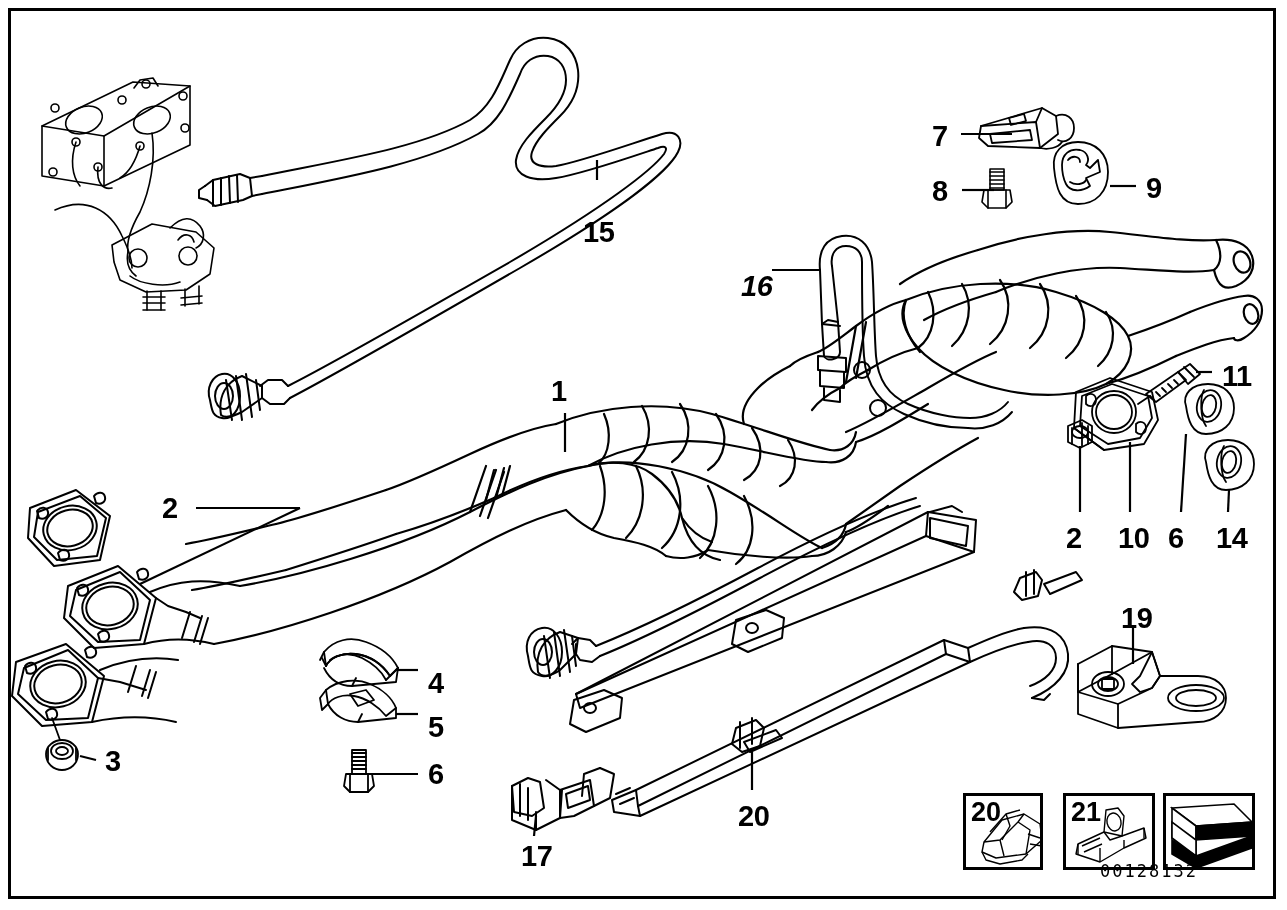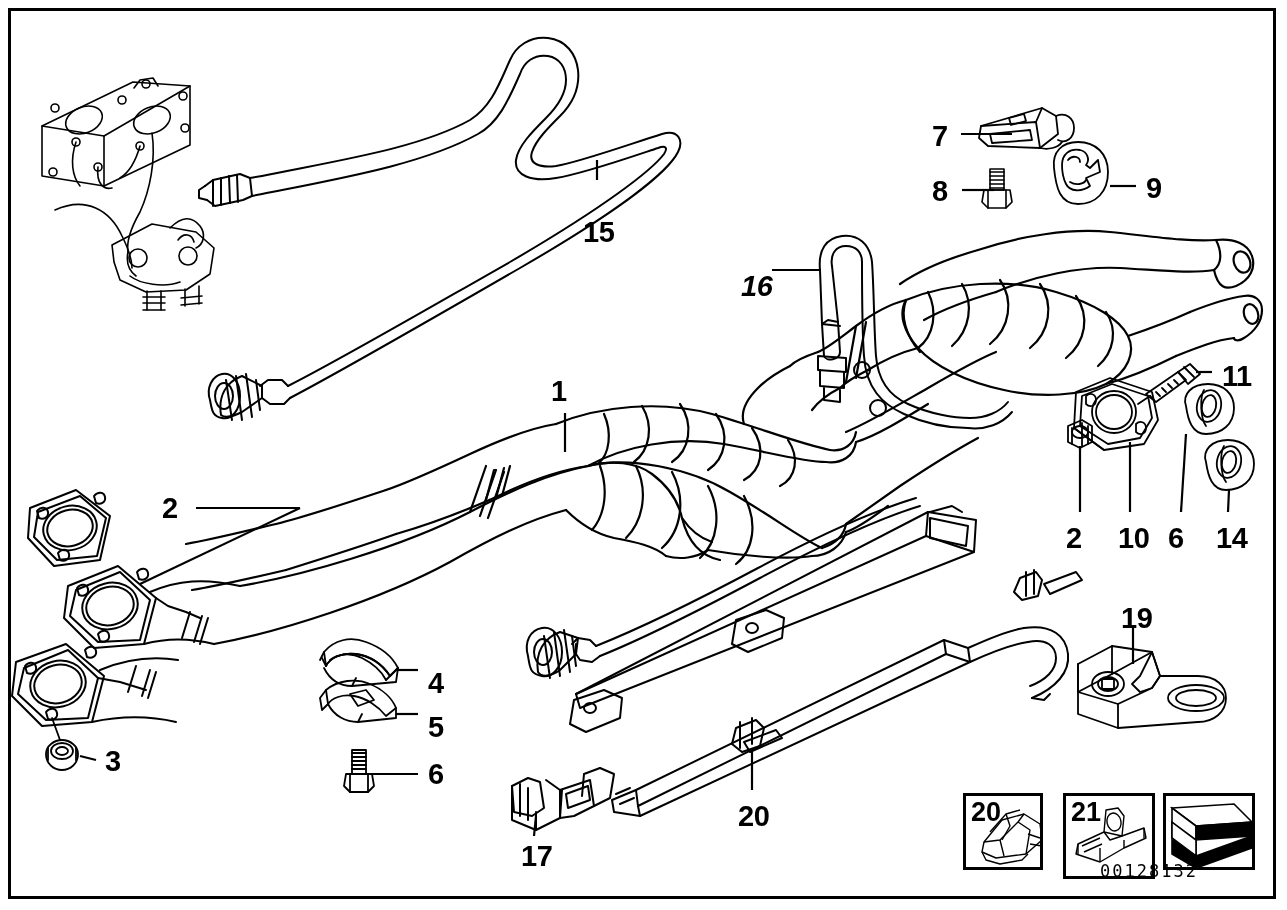--- a/index.html
+++ b/index.html
@@ -456,21 +456,21 @@
         <path d="M18,46 L34,44 L52,26 L58,18"></path>
         <path d="M34,44 L38,60 M52,26 L64,34 L60,58"></path>
         <path d="M24,36 L40,18 L54,14"></path>
         <path d="M40,18 L44,30 L36,44"></path>
         <path d="M16,56 L20,64 L34,68 L56,64 L62,58"></path>
         <path d="M62,38 L74,42 M64,48 L76,50"></path>
       </g>
     </svg>
   </div>
 
-  <div class="inset" style="left:1063px;top:793px;width:92px;height:86px;">
+  <div class="inset" style="left:1063px;top:793px;width:92px;height:77px;">
     <div class="boxnum" style="left:5px;top:3px;">21</div>
     <svg viewBox="0 0 92 77" style="position:absolute;left:0;top:0;width:92px;height:77px;">
       <g fill="none" stroke="#000" stroke-width="1.4" stroke-linejoin="round">
         <path d="M40,14 L52,12 L58,20 L56,40 L44,44 L38,36 Z"></path>
         <ellipse cx="48" cy="26" rx="7" ry="9" transform="rotate(-12 48 26)"></ellipse>
         <path d="M12,48 L38,36 L56,40 L78,32 L80,42 L58,52 L34,66 L10,58 Z"></path>
         <path d="M12,48 L12,58 M34,52 L34,66 M58,44 L58,52"></path>
         <path d="M16,50 L34,42 M18,56 L36,48"></path>
         <path d="M78,32 L78,42"></path>
       </g>

